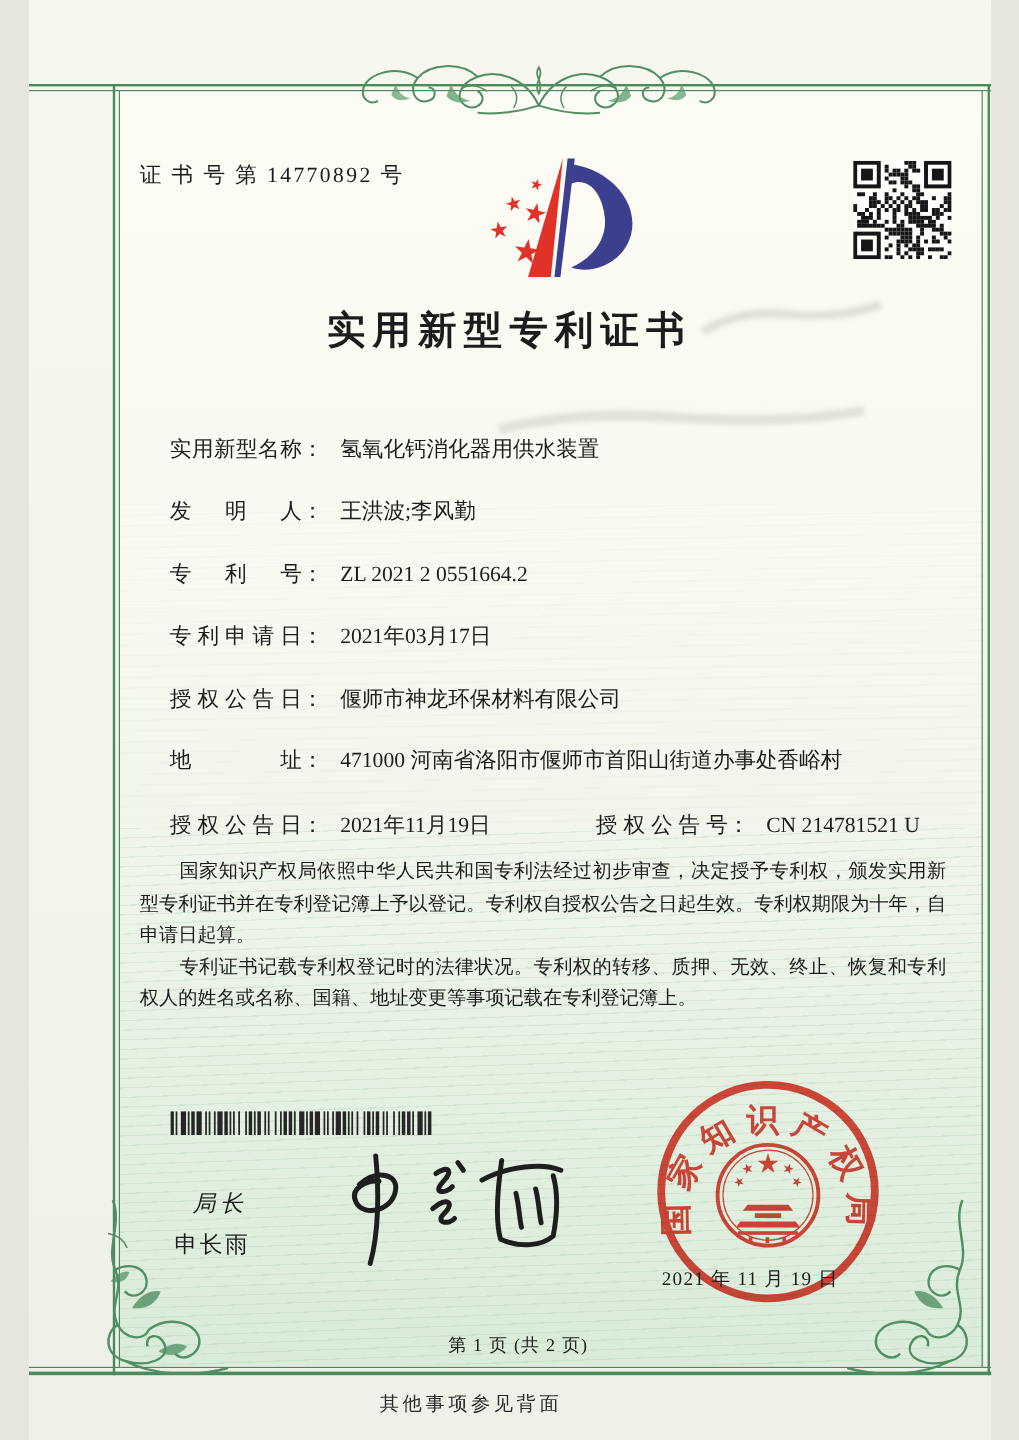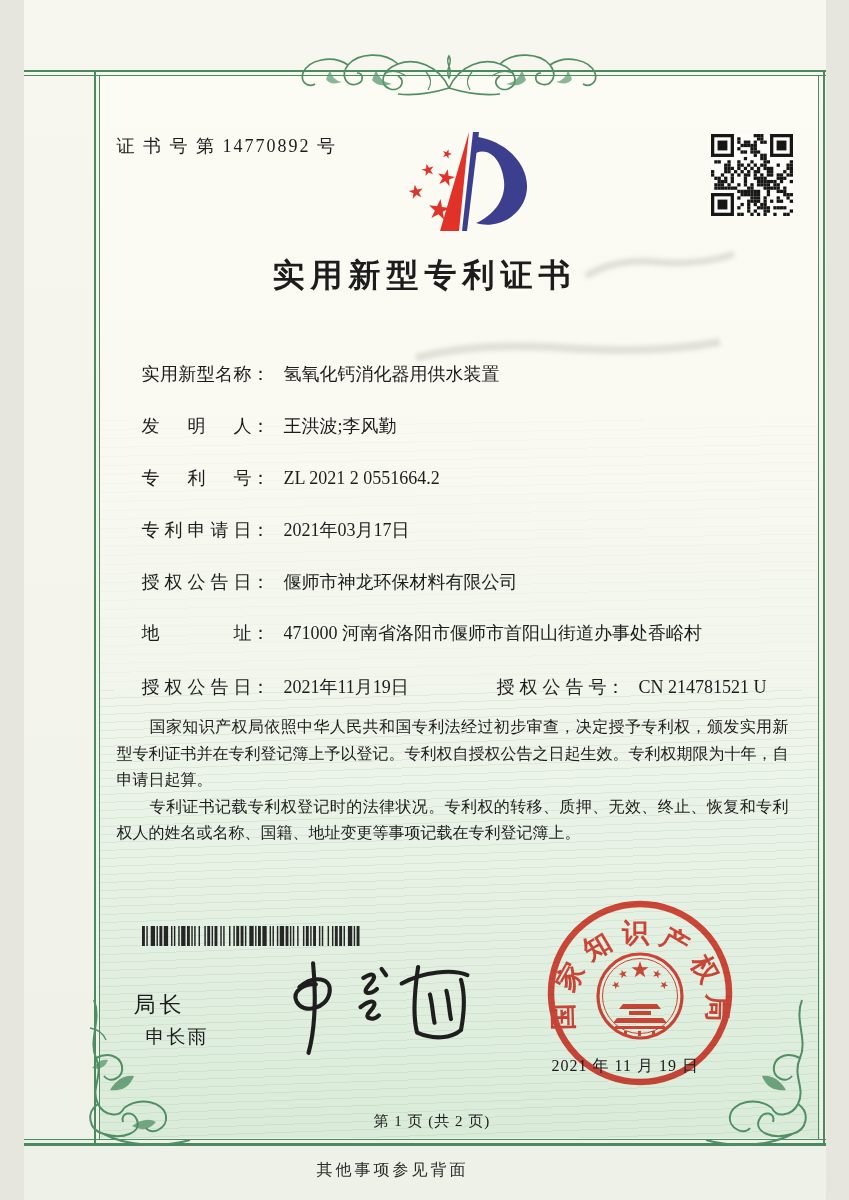--- a/index.html
+++ b/index.html
@@ -22,21 +22,21 @@
   .l1{left:70px;top:70px;height:1076px;width:2px;} .l2{left:75px;top:75px;height:1065px;width:1px;}
   .r1{left:799px;top:70px;height:1076px;width:2px;} .r2{left:794px;top:75px;height:1065px;width:1px;}
   .cert-no{left:93px;top:134px;font-size:18px;letter-spacing:2px;}
   .title{left:0;right:0;top:254px;text-align:center;font-size:32px;font-weight:bold;letter-spacing:6px;}
   .frow{position:absolute;left:118px;font-size:18px;white-space:nowrap;}
   .flabel{display:inline-block;width:110px;text-align:justify;text-align-last:justify;}
   .fval{margin-left:14px;}
   .grant2{position:absolute;left:455px;top:0;white-space:nowrap;}
   .paras{position:absolute;left:93px;top:714px;width:672px;font-size:16px;line-height:26.5px;text-align:justify;}
   .paras p{margin:0;text-indent:33px;}
-  .director{left:110px;top:990px;font-size:22px;letter-spacing:4px;}
+  .director{left:137px;top:990px;font-size:19px;letter-spacing:4px;font-style:italic;}
   .director2{left:122px;top:1024px;font-size:19px;letter-spacing:2px;}
   .seal-date{left:528px;top:1056px;font-size:16px;letter-spacing:1px;z-index:6;}
   .page-no{left:350px;top:1112px;font-size:15px;letter-spacing:1px;}
   .back-note{left:293px;top:1160px;font-size:16px;letter-spacing:3px;color:#2a2a2a;}
   .seal-wrap{left:520px;top:897px;width:192px;height:192px;z-index:5;mix-blend-mode:multiply;opacity:.92;}
   .sig-wrap{left:248px;top:950px;width:210px;height:118px;z-index:4;}
   .emboss{position:absolute;filter:blur(2px);opacity:.5;}
 </style>
 </head>
 <body>

